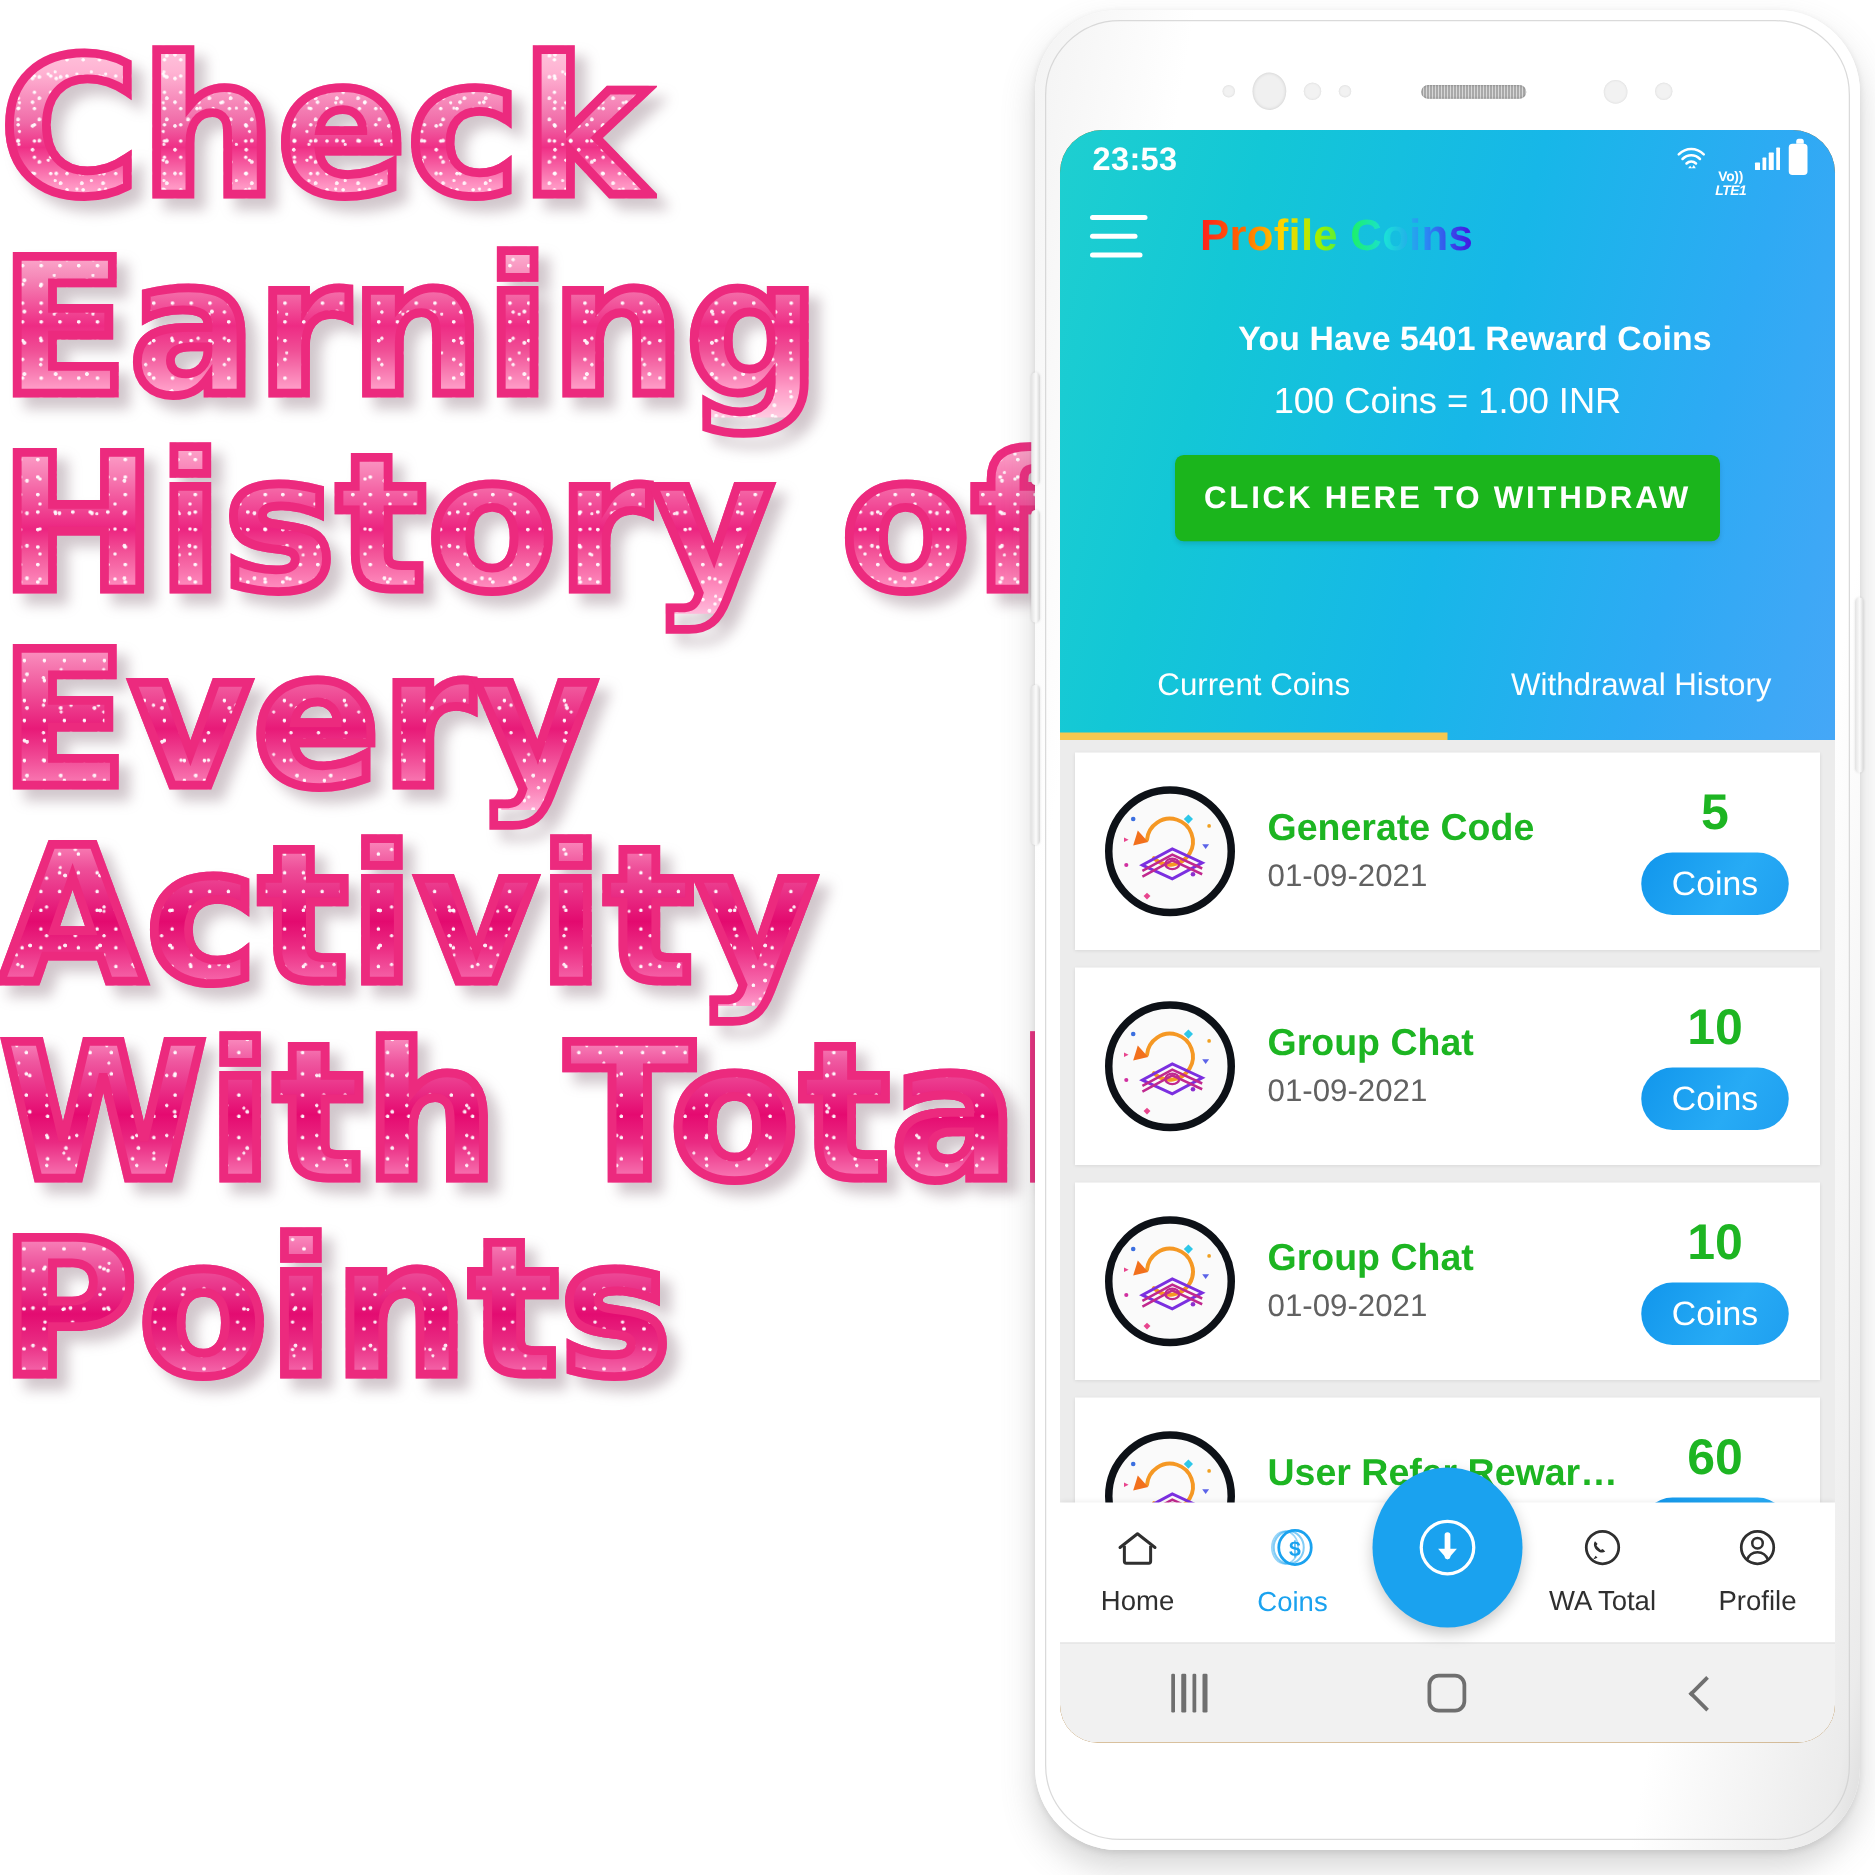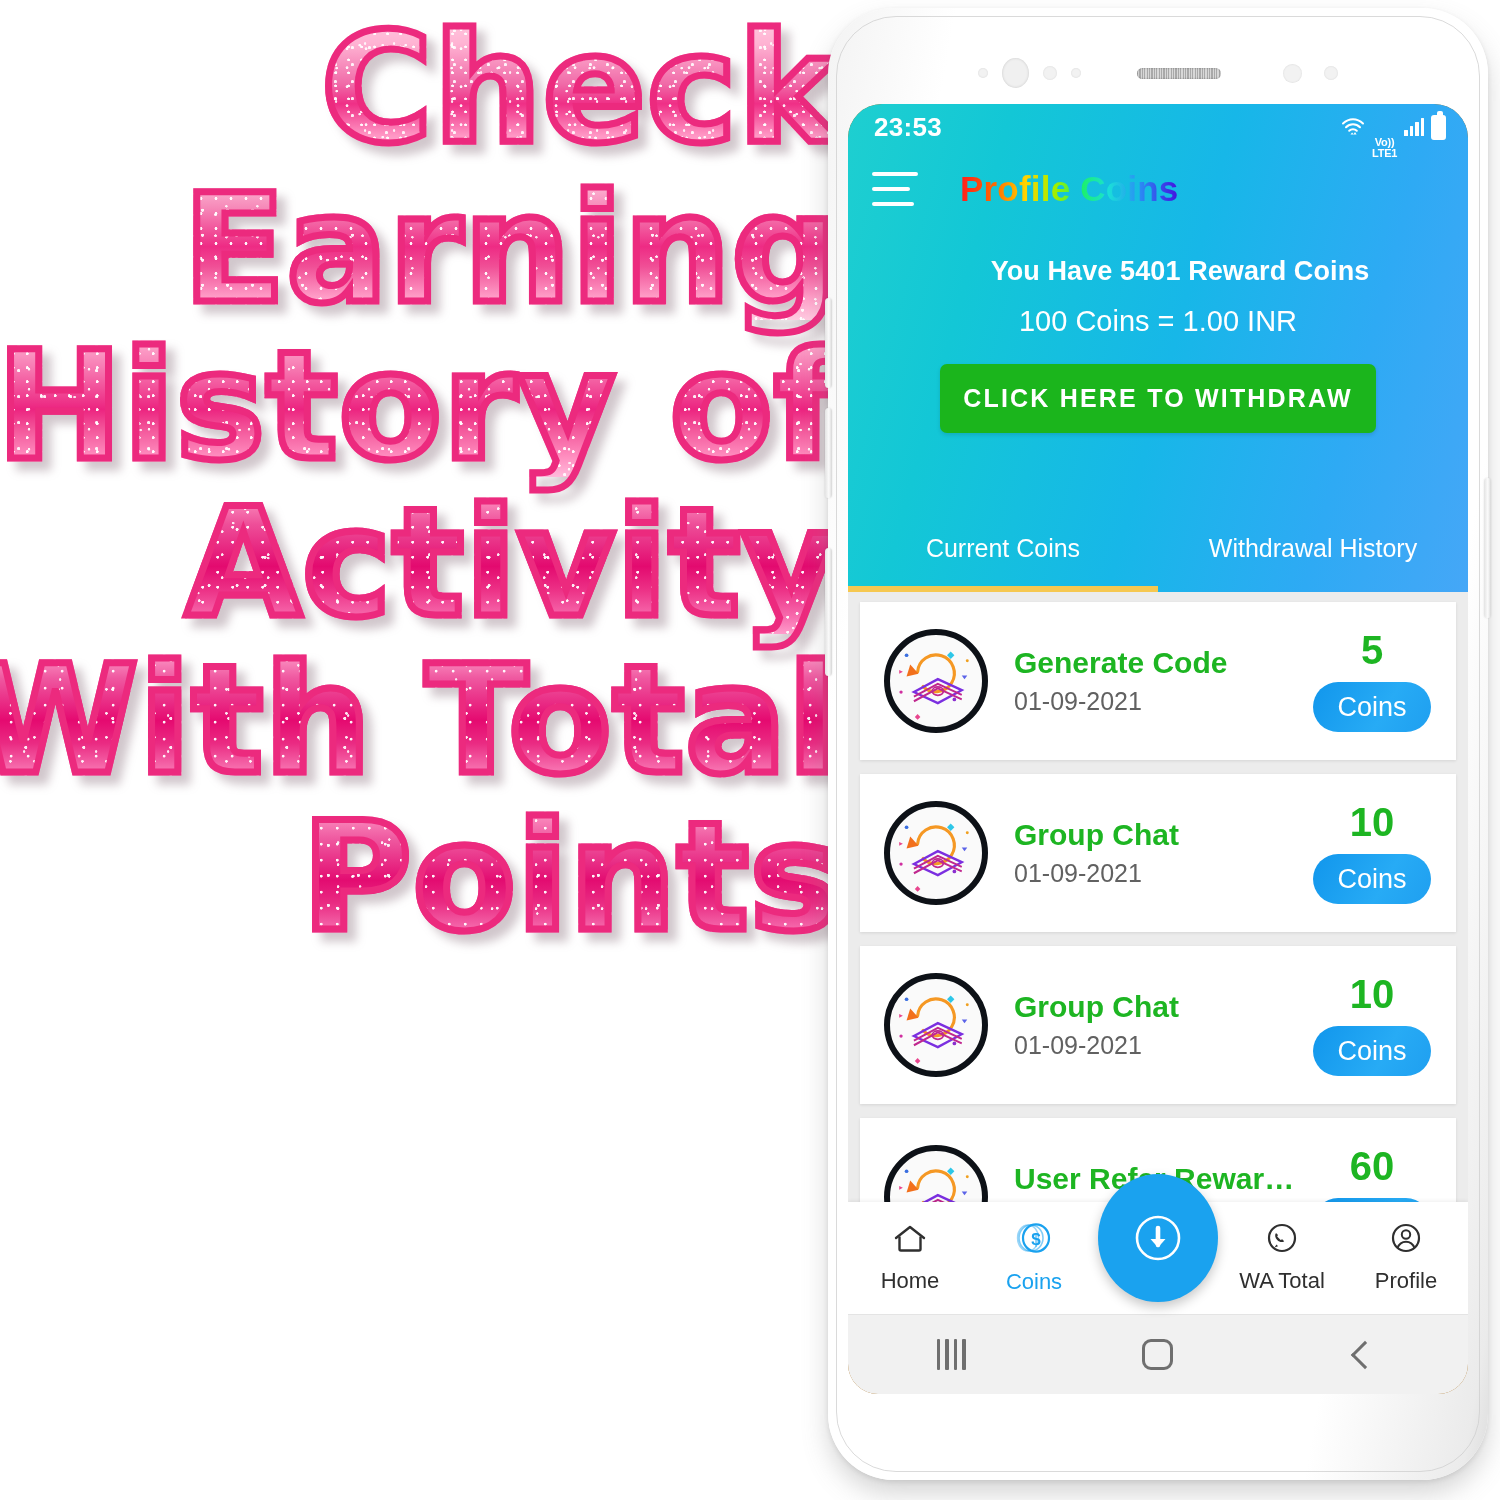--- a/index.html
+++ b/index.html
@@ -10,22 +10,22 @@
     overflow: hidden;
   }
   #root { position: relative; width: 1500px; height: 1500px; background: #fff; }
 
   
   .promo {
     position: absolute;
     left: 0; top: 0;
     width: 840px; height: 1500px;
     display: flex; flex-direction: column;
-    align-items: flex-end; justify-content: flex-start;
-    padding-top: 4px;
+    align-items: flex-start; justify-content: flex-start;
+    padding-top: 18px;
     z-index: 5;
   }
   .promo-line {
     font-family: "DejaVu Sans", sans-serif;
     font-weight: 700;
     line-height: 0.94;
     white-space: nowrap;
     letter-spacing: 1px;
     position: relative;
     -webkit-text-stroke: 7px #ec2a7e;
@@ -168,21 +168,21 @@
   .statusbar {
     height: 46px; display: flex; align-items: center;
     justify-content: space-between; padding: 0 22px 0 26px;
     color: #fff;
   }
   .clock { font-size: 26px; font-weight: 600; letter-spacing: .3px; }
   .sb-right { display: flex; align-items: center; gap: 7px; }
   .ico-wifi { width: 24px; height: 20px; position: relative; }
   .volte { font-size: 10px; font-weight: 700; line-height: 1.0; text-align: center; margin-top: 41px; }
   .volte .v1 { font-size: 11px; letter-spacing: -.2px; display:block; }
-  .volte .v2 { font-size: 11px; letter-spacing: -.3px; display:block; }
+  .volte .v2 { font-size: 11px; letter-spacing: -.3px; display:block;font-style:italic; }
   .bars { display: flex; align-items: flex-end; gap: 2px; height: 18px; }
   .bars i { width: 3.5px; background: #fff; display: block; border-radius: .5px; }
   .bars i:nth-child(1) { height: 6px; }
   .bars i:nth-child(2) { height: 10px; }
   .bars i:nth-child(3) { height: 14px; }
   .bars i:nth-child(4) { height: 18px; }
   .battery {
     width: 15px; height: 25px; border: 2px solid #fff; border-radius: 3px;
     position: relative; background: #fff;
   }
@@ -304,20 +304,21 @@
 </style>
 </head>
 <body>
 
 <div id="root">
 
   <div class="promo">
     <div class="promo-line l1">Check</div>
     <div class="promo-line l2">Earning</div>
     <div class="promo-line l3">History of</div>
+    <div class="promo-line l4">Every</div>
     <div class="promo-line l5">Activity</div>
     <div class="promo-line l6">With Total</div>
     <div class="promo-line l7">Points</div>
   </div>
 
   <div class="phone">
     <div class="phone-body"></div>
     <div class="phone-inner-edge"></div>
 
     <div class="side-btn vol"></div>

